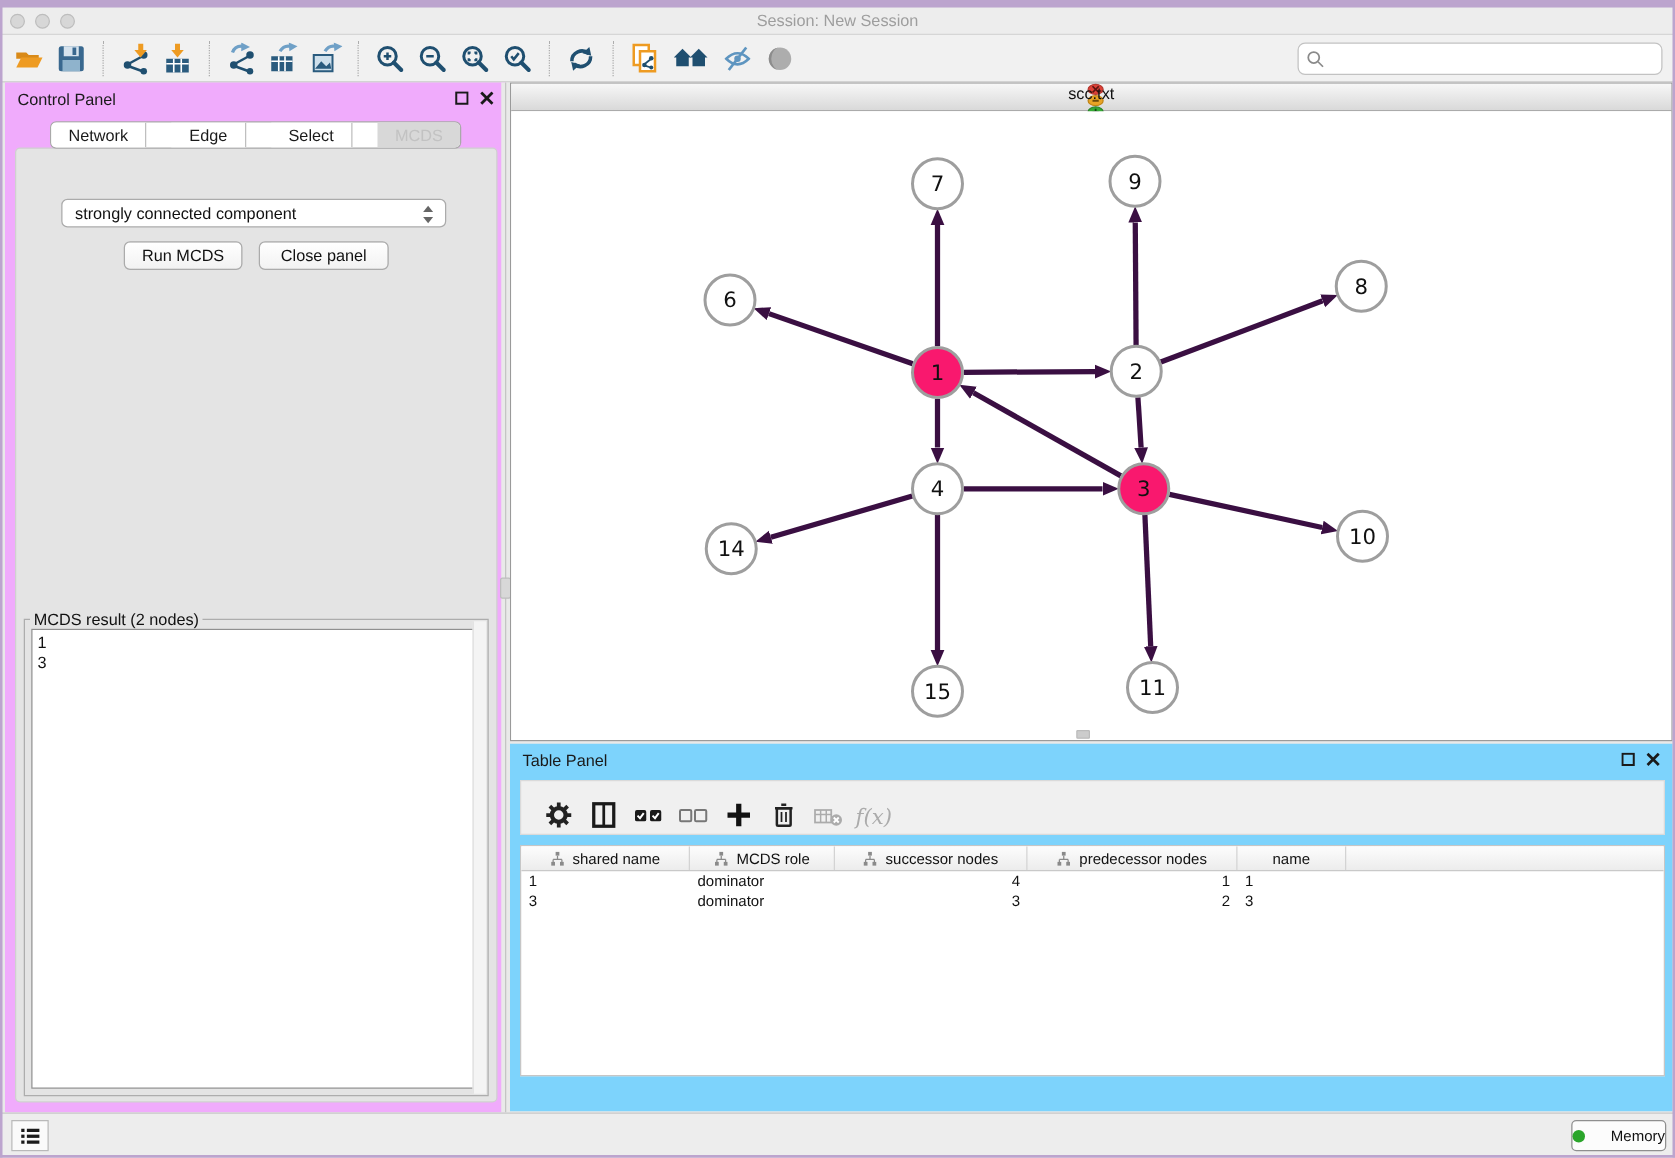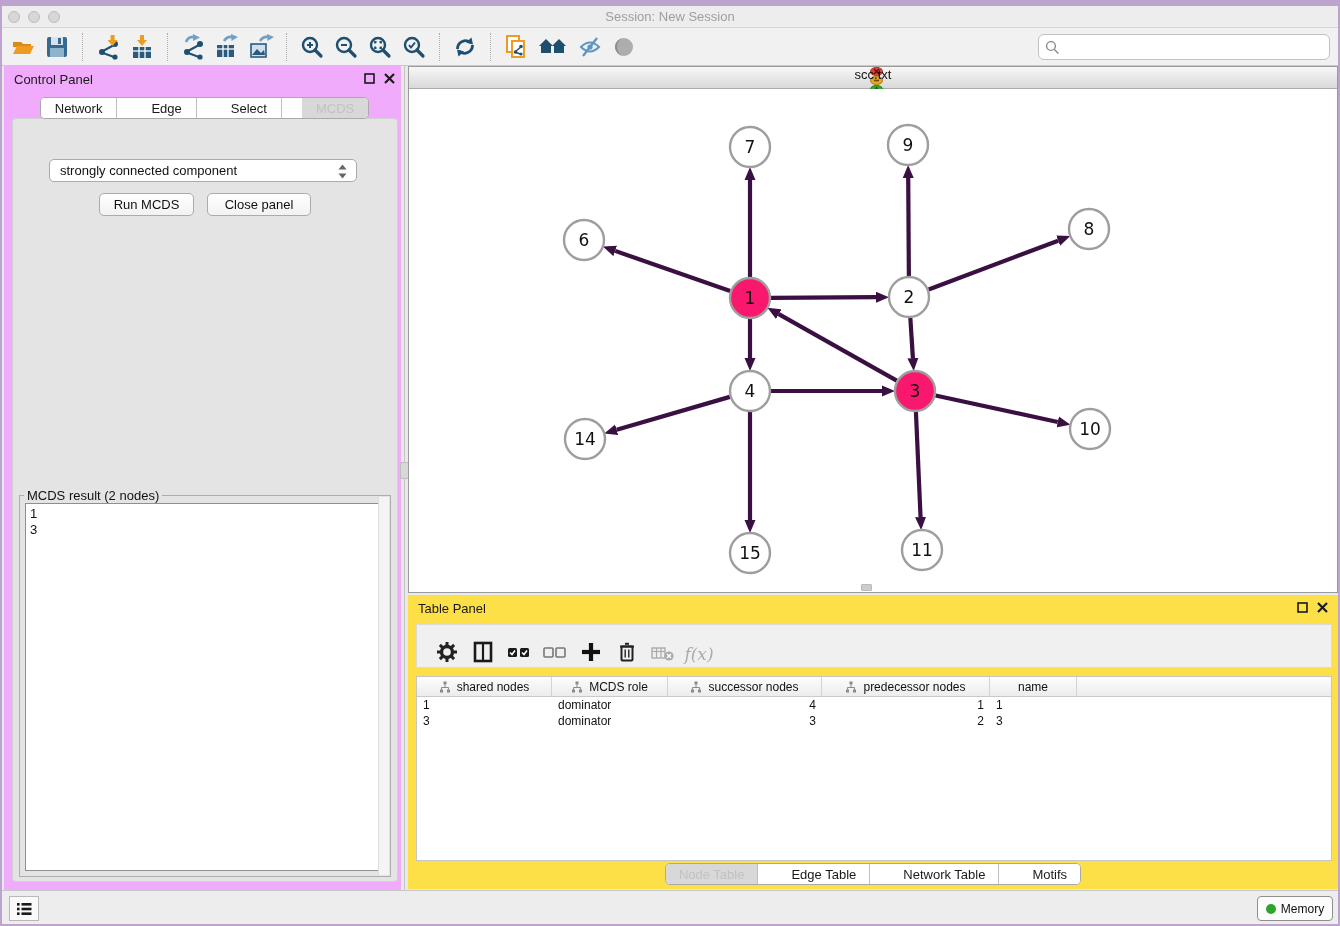--- a/index.html
+++ b/index.html
@@ -81,21 +81,21 @@
                   background:linear-gradient(#F7F7F7,#D9D9D9); border-bottom:1px solid #ABABAB;
                   display:flex; align-items:center;flex-direction:column; }
   .light { width:13px; height:13px; border-radius:50%; margin-left:7px; position:relative;
            display:flex; align-items:center; justify-content:center; }
   .net-title { position:absolute; left:0; right:0; text-align:center; font-size:13px; color:#111; }
   .net-canvas { position:absolute; left:0; top:22px; width:928px; height:503px; background:#fff; }
   .canvas-handle { position:absolute; left:452px; bottom:1px; width:11px; height:7px;
                    background:#CCC; border:1px solid #BBB; border-radius:1px; }
 
   
-  .table-panel { position:absolute; left:408px; top:595px; width:930px; height:294px; background:#fde047; }
+  .table-panel { position:absolute; left:408px; top:595px; width:930px; height:294px; background:#7dd3fc; }
   .tp-toolbar { position:absolute; left:8px; top:29px; width:916px; height:44px;
                 background:#F0F0F0; border:1px solid #DADADA; display:flex; align-items:center;
                 padding-left:12px; }
   .tp-btn { width:36px; height:36px; display:flex; align-items:flex-end; justify-content:center; }
   .fx-label { font-family:"DejaVu Serif", serif; font-style:italic; font-size:17px; color:#ABABAB; }
   .node-table { position:absolute; left:8px; top:81px; width:916px; height:185px; background:#fff;
                 border:1px solid #C6C6C6; overflow:hidden; }
   .t-header { display:flex; height:20px; background:linear-gradient(#FDFDFD,#ECECEC);
               border-bottom:1px solid #C9C9C9; }
   .th { display:flex; align-items:center; justify-content:center; gap:6px; font-size:12px;
@@ -105,21 +105,21 @@
   #table-tabs { top:268px; }
   #table-tabs .tab { padding:0 13px; }
 
   
   .statusbar { position:absolute; left:0; top:890px; width:1340px; height:34px;
                background:#EDEDED; border-top:1px solid #C8C8C8; }
   .list-btn { position:absolute; left:9px; top:5px; width:30px; height:25px; background:#FAFAFA;
               border:1px solid #B9B9B9; display:flex; align-items:center; justify-content:center; }
   .memory-btn { position:absolute; right:7px; top:5px; width:76px; height:25px; background:#FCFCFC;
                 border:1px solid #8F8F8F; border-radius:4px; display:flex; align-items:center;
-                justify-content:center; gap:5px; font-size:12px; color:#111; }
+                justify-content:space-between; gap:5px; font-size:12px; color:#111; }
   .mem-dot { width:10px; height:10px; border-radius:50%; background:#2BA52B; }
 </style>
 </head>
 <body>
 
 <div class="app">
   <div class="edge-strip" id="strip-top"></div>
   <div class="edge-strip" id="strip-left"></div>
   <div class="edge-strip" id="strip-right"></div>
   <div class="edge-strip" id="strip-bottom"></div>
@@ -509,21 +509,21 @@
     </div>
     <div class="node-table">
       <div class="t-header">
           <div class="th" style="width: 135px;">
             <svg width="12" height="12">
               <rect x="4.5" y="0.5" width="3" height="3" fill="#8A8A8A"></rect>
               <path d="M6 3.5 v3 M2.5 6.5 h7 M2.5 6.5 v2 M9.5 6.5 v2" stroke="#8A8A8A" stroke-width="1" fill="none"></path>
               <rect x="1" y="8.5" width="3" height="3" fill="#8A8A8A"></rect>
               <rect x="8" y="8.5" width="3" height="3" fill="#8A8A8A"></rect>
             </svg>
-            <span>shared nodes</span>
+            <span>shared name</span>
           </div>
           <div class="th" style="width: 116px;">
             <svg width="12" height="12">
               <rect x="4.5" y="0.5" width="3" height="3" fill="#8A8A8A"></rect>
               <path d="M6 3.5 v3 M2.5 6.5 h7 M2.5 6.5 v2 M9.5 6.5 v2" stroke="#8A8A8A" stroke-width="1" fill="none"></path>
               <rect x="1" y="8.5" width="3" height="3" fill="#8A8A8A"></rect>
               <rect x="8" y="8.5" width="3" height="3" fill="#8A8A8A"></rect>
             </svg>
             <span>MCDS role</span>
           </div>
@@ -559,28 +559,20 @@
           </div>
           <div class="tr">
             <div class="td" style="width: 135px; text-align: left;">3</div>
             <div class="td" style="width: 116px; text-align: left;">dominator</div>
             <div class="td" style="width: 154px; text-align: right;">3</div>
             <div class="td" style="width: 168px; text-align: right;">2</div>
             <div class="td" style="width: 87px; text-align: left;">3</div>
           </div>
         </div>
     </div>
-    <div class="tabs-row" id="table-tabs">
-        <div class="tabgroup">
-          <div class="tab selected">Node Table</div>
-          <div class="tab">Edge Table</div>
-          <div class="tab">Network Table</div>
-          <div class="tab">Motifs</div>
-        </div>
-      </div>
   </div>
 
   <div class="statusbar">
     <span class="list-btn">
       <svg width="16" height="14">
         <g fill="#1A1A1A">
             <rect x="1" y="1" width="2.6" height="2.6"></rect>
             <rect x="1" y="5.7" width="2.6" height="2.6"></rect>
             <rect x="1" y="10.4" width="2.6" height="2.6"></rect>
         <rect x="5.5" y="1" width="10" height="2.6"></rect>

